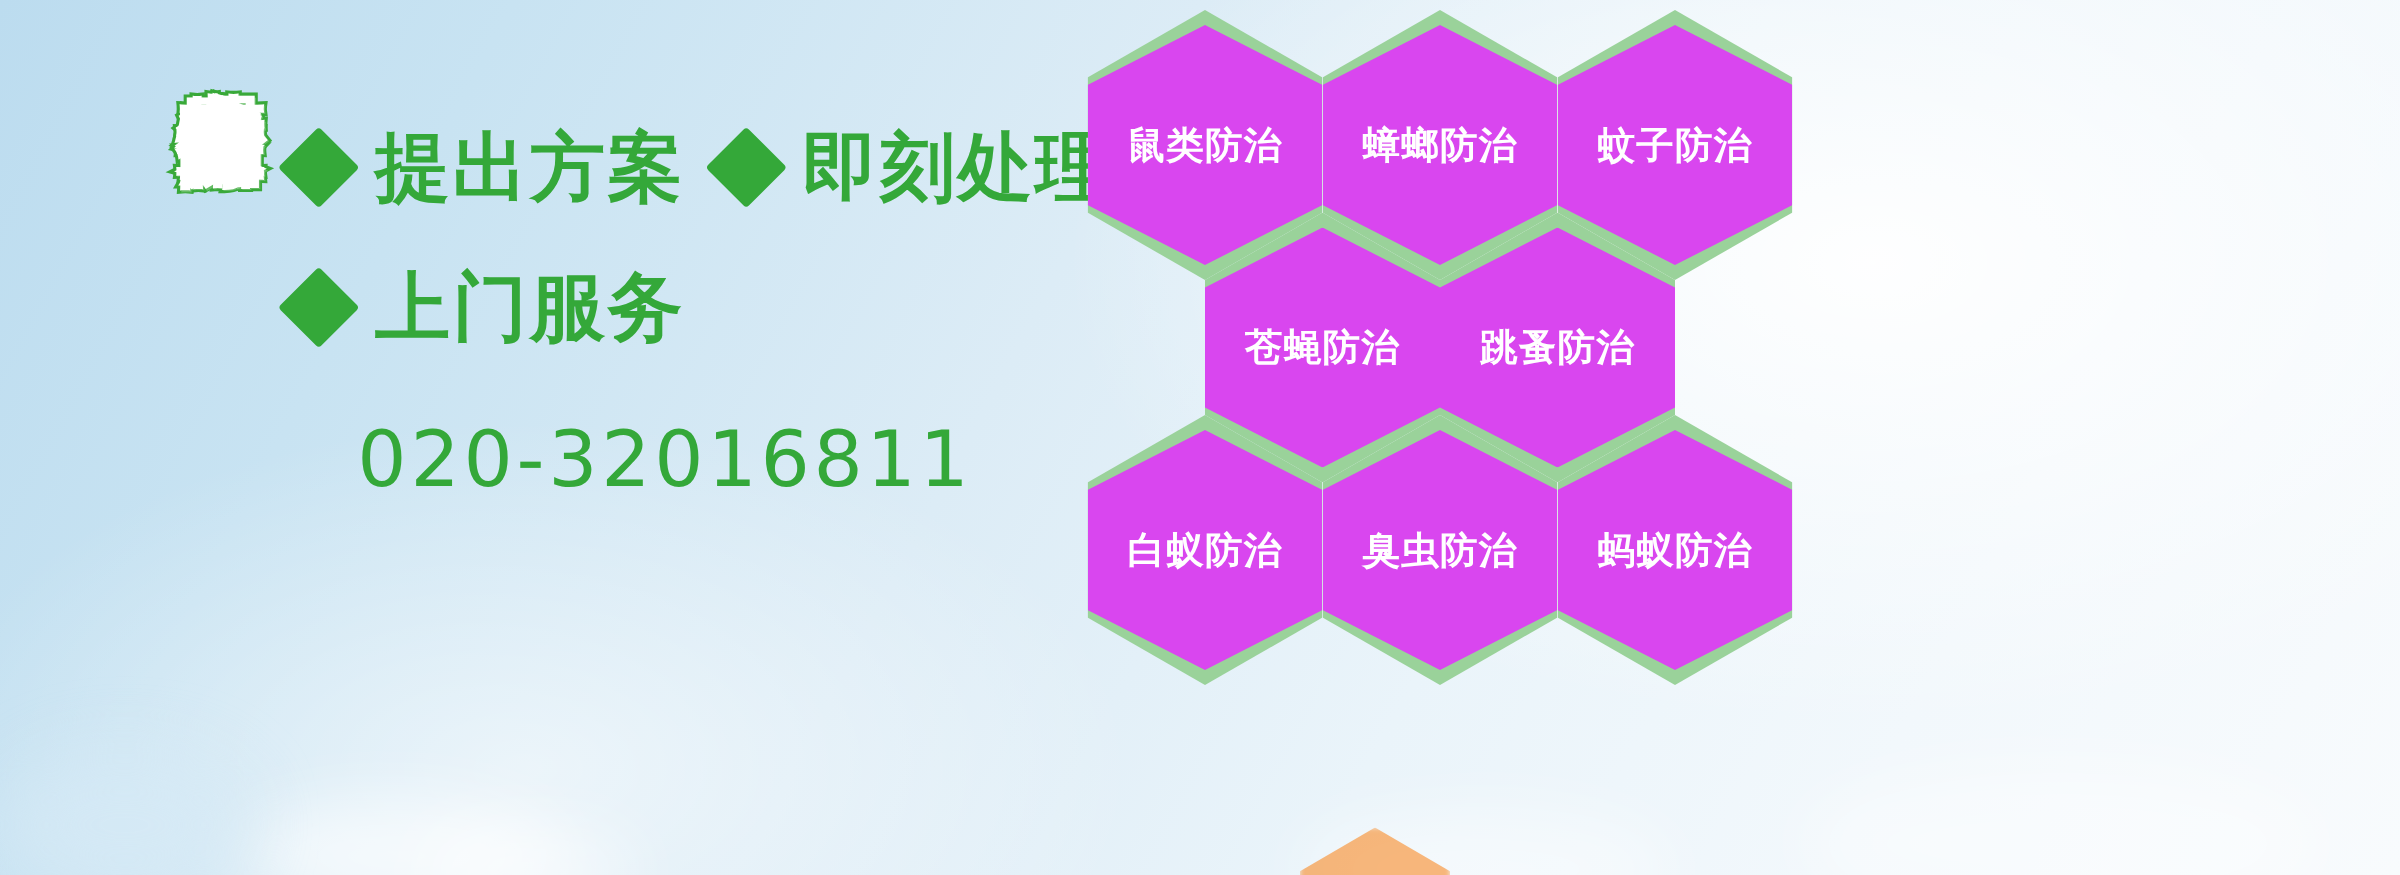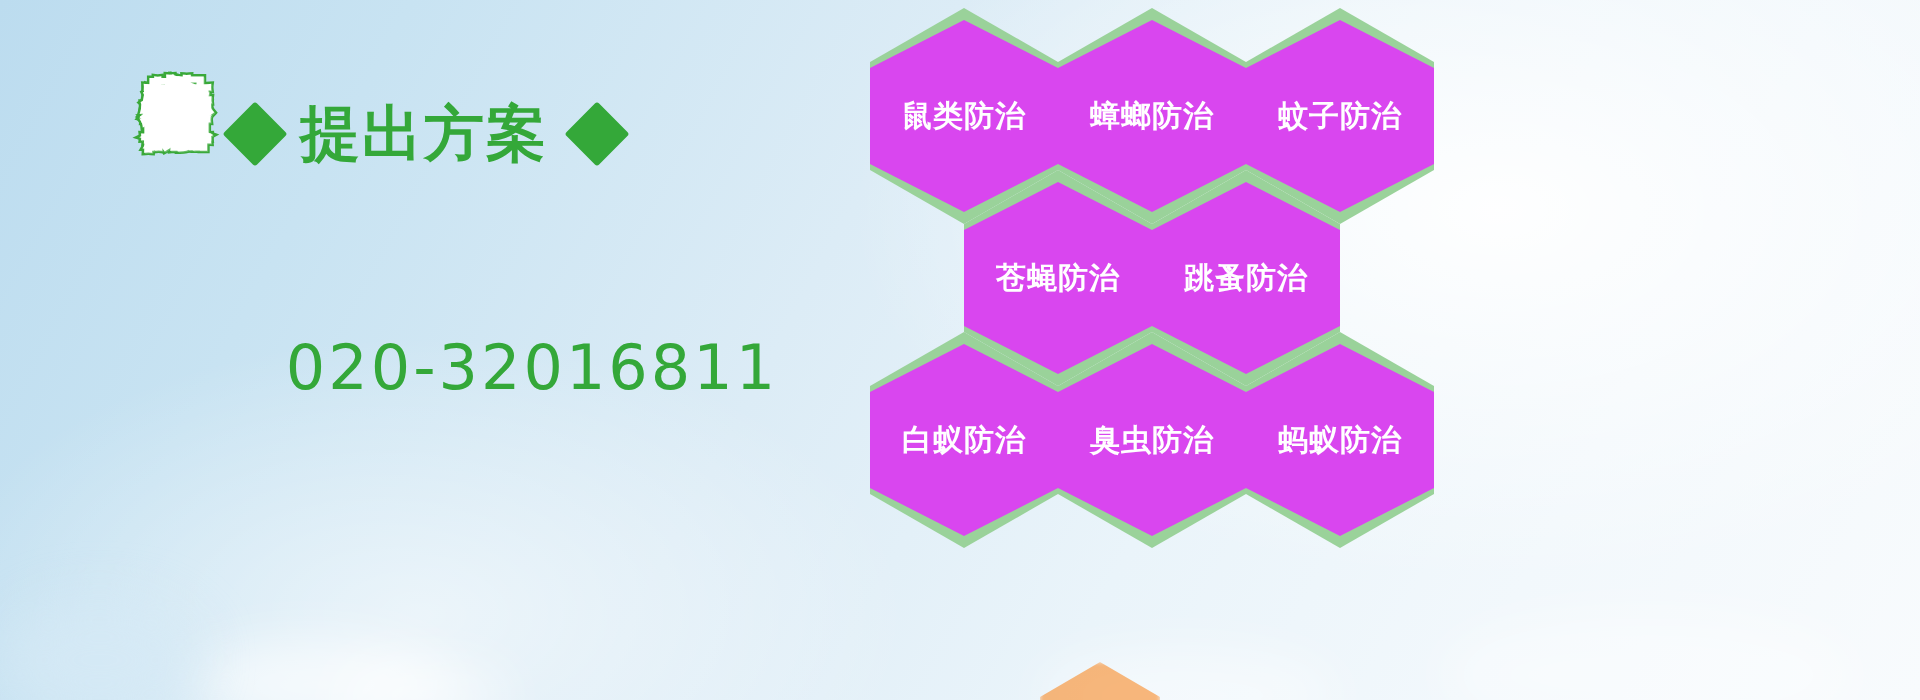--- a/index.html
+++ b/index.html
@@ -195,24 +195,29 @@
 
   <div id="features">
 
     <div class="feature-row">
       <div class="feature-item">
         <span class="diamond"></span>
         <span class="feature-label">提出方案</span>
       </div>
       <div class="feature-item">
         <span class="diamond"></span>
+        <span class="feature-label">即刻处理</span>
       </div>
     </div>
 
     <div class="feature-row">
+      <div class="feature-item">
+        <span class="diamond"></span>
+        <span class="feature-label">上门服务</span>
+      </div>
     </div>
 
   </div>
 
   <div id="contact">
     <div class="phone" id="phone-landline">020-32016811</div>
   </div>
 
   <div id="honeycomb">
 

